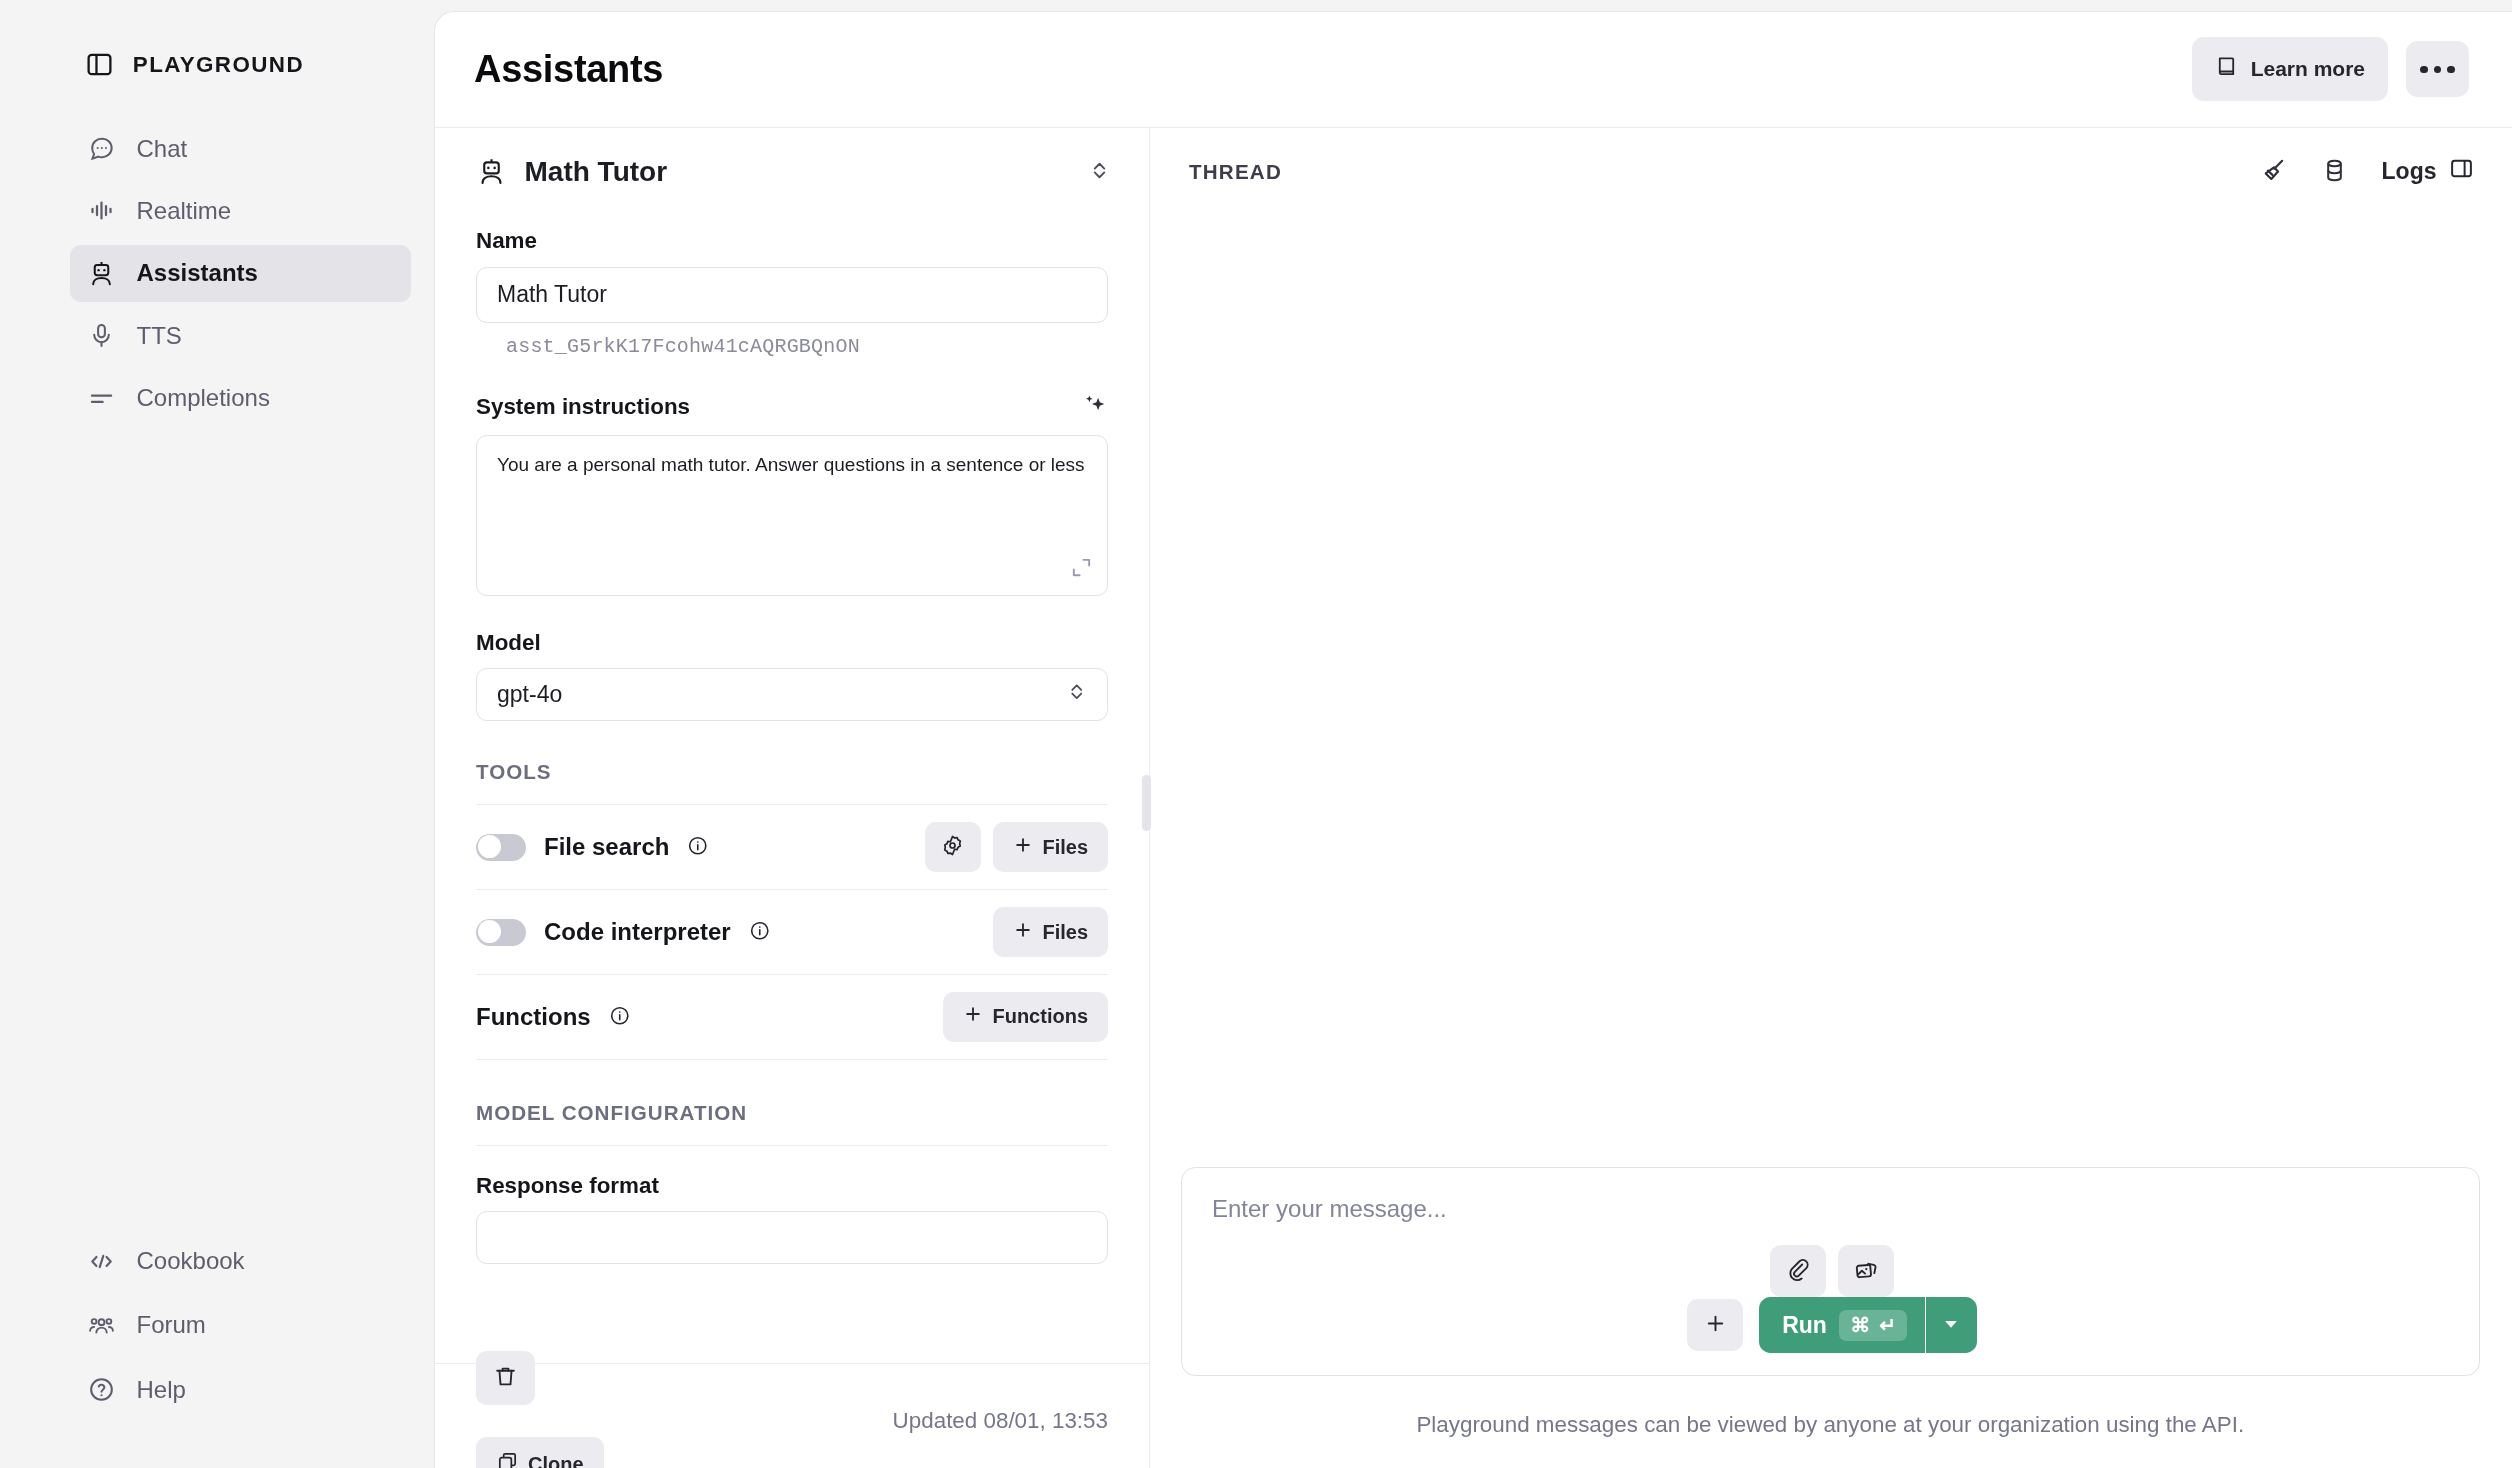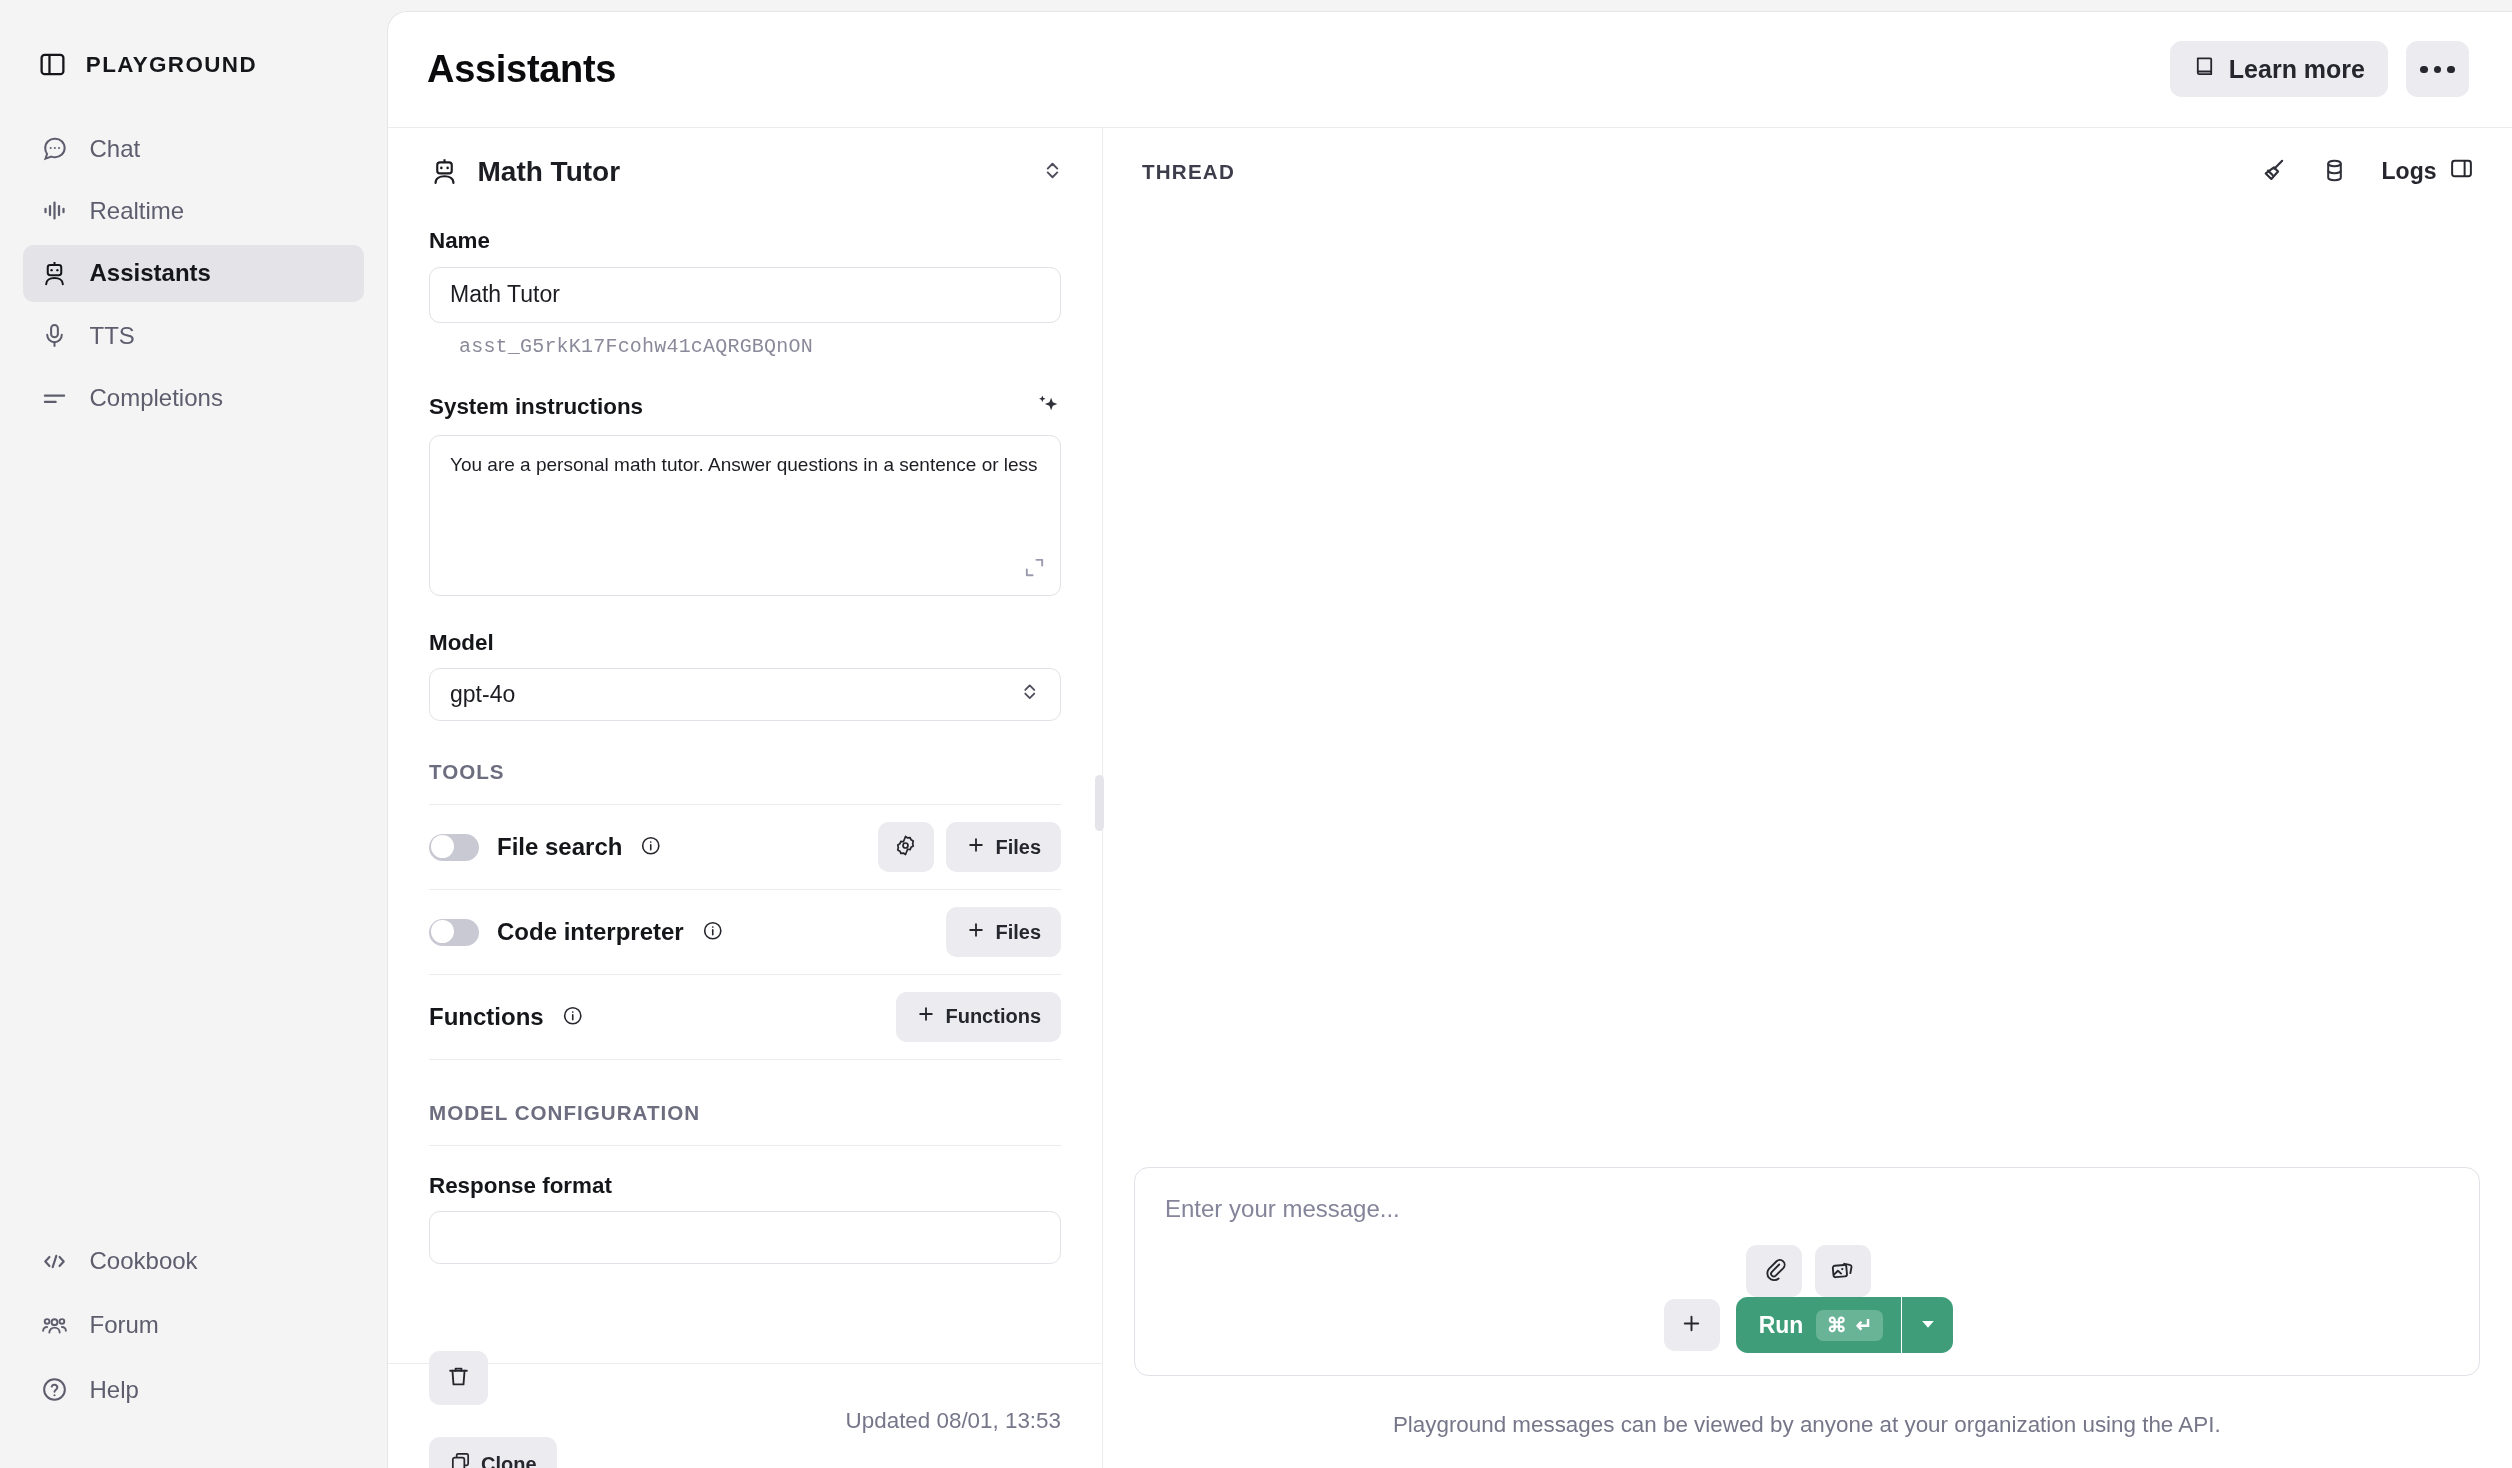--- a/index.html
+++ b/index.html
@@ -3,21 +3,21 @@
 <meta charset="utf-8">
 <style>
   * { box-sizing: border-box; margin: 0; padding: 0; }
   html, body {
     width: 2512px; height: 1468px;
     font-family: "Liberation Sans", sans-serif;
     background: #f4f4f5;
     overflow: hidden;
     -webkit-font-smoothing: antialiased;
   }
-  .app { display: flex; width: 2512px; height: 1468px; }
+  .app { display: flex; width: 2512px; height: 1468px; padding-left: 47px; }
 
   
   .sidebar {
     width: 387px; height: 1468px;
     background: #f4f4f5;
     display: flex; flex-direction: column;
     padding: 0 23px;
     flex: 0 0 387px;
   }
   .brand {
@@ -53,23 +53,23 @@
   .topbar {
     height: 116px; flex: 0 0 116px;
     border-bottom: 0.9px solid #ececed;
     display: flex; align-items: center; justify-content: space-between;
     padding: 0 43px 0 39px;
   }
   .page-title { font-size: 38px; font-weight: 700; color: #0b0b0e; letter-spacing: -0.3px; }
   .topbar-actions { display: flex; align-items: center; gap: 18px; }
   .btn-soft {
     background: #ececf0; border: none; border-radius: 11.6px;
-    height: 56px; padding: 0 23px;
+    height: 64px; padding: 0 23px;
     display: flex; align-items: center; gap: 12.5px;
-    font-size: 25px; font-weight: 600; color: #26262e;
+    font-size: 21px; font-weight: 600; color: #26262e;
     font-family: "Liberation Sans", sans-serif; cursor: pointer;
   }
   .btn-icon-only {
     background: #ececf0; border: none; border-radius: 11.6px;
     width: 63px; height: 56px;
     display: flex; align-items: center; justify-content: center; cursor: pointer;
   }
   .dots { display:flex; gap:6.3px; }
   .dots i { width: 7.2px; height: 7.2px; border-radius: 50%; background: #26262e; display:block; }
 

